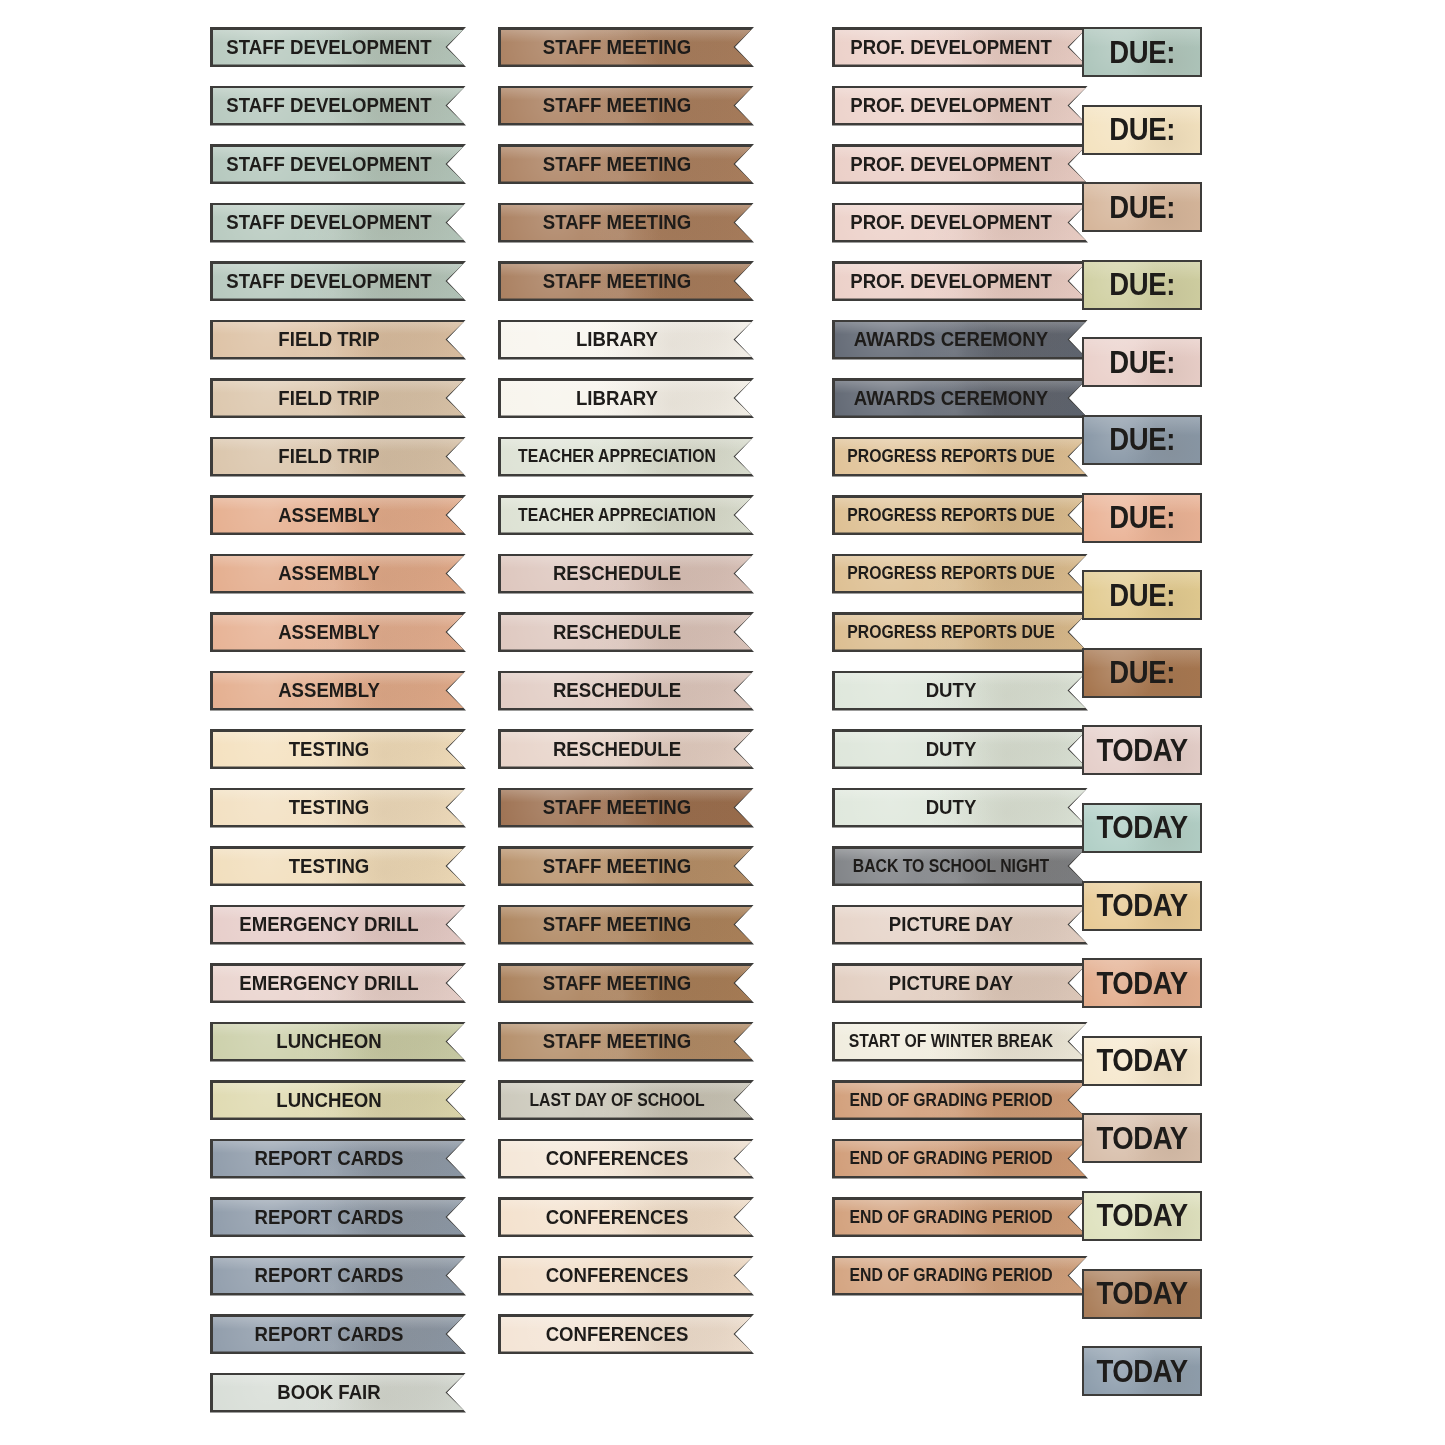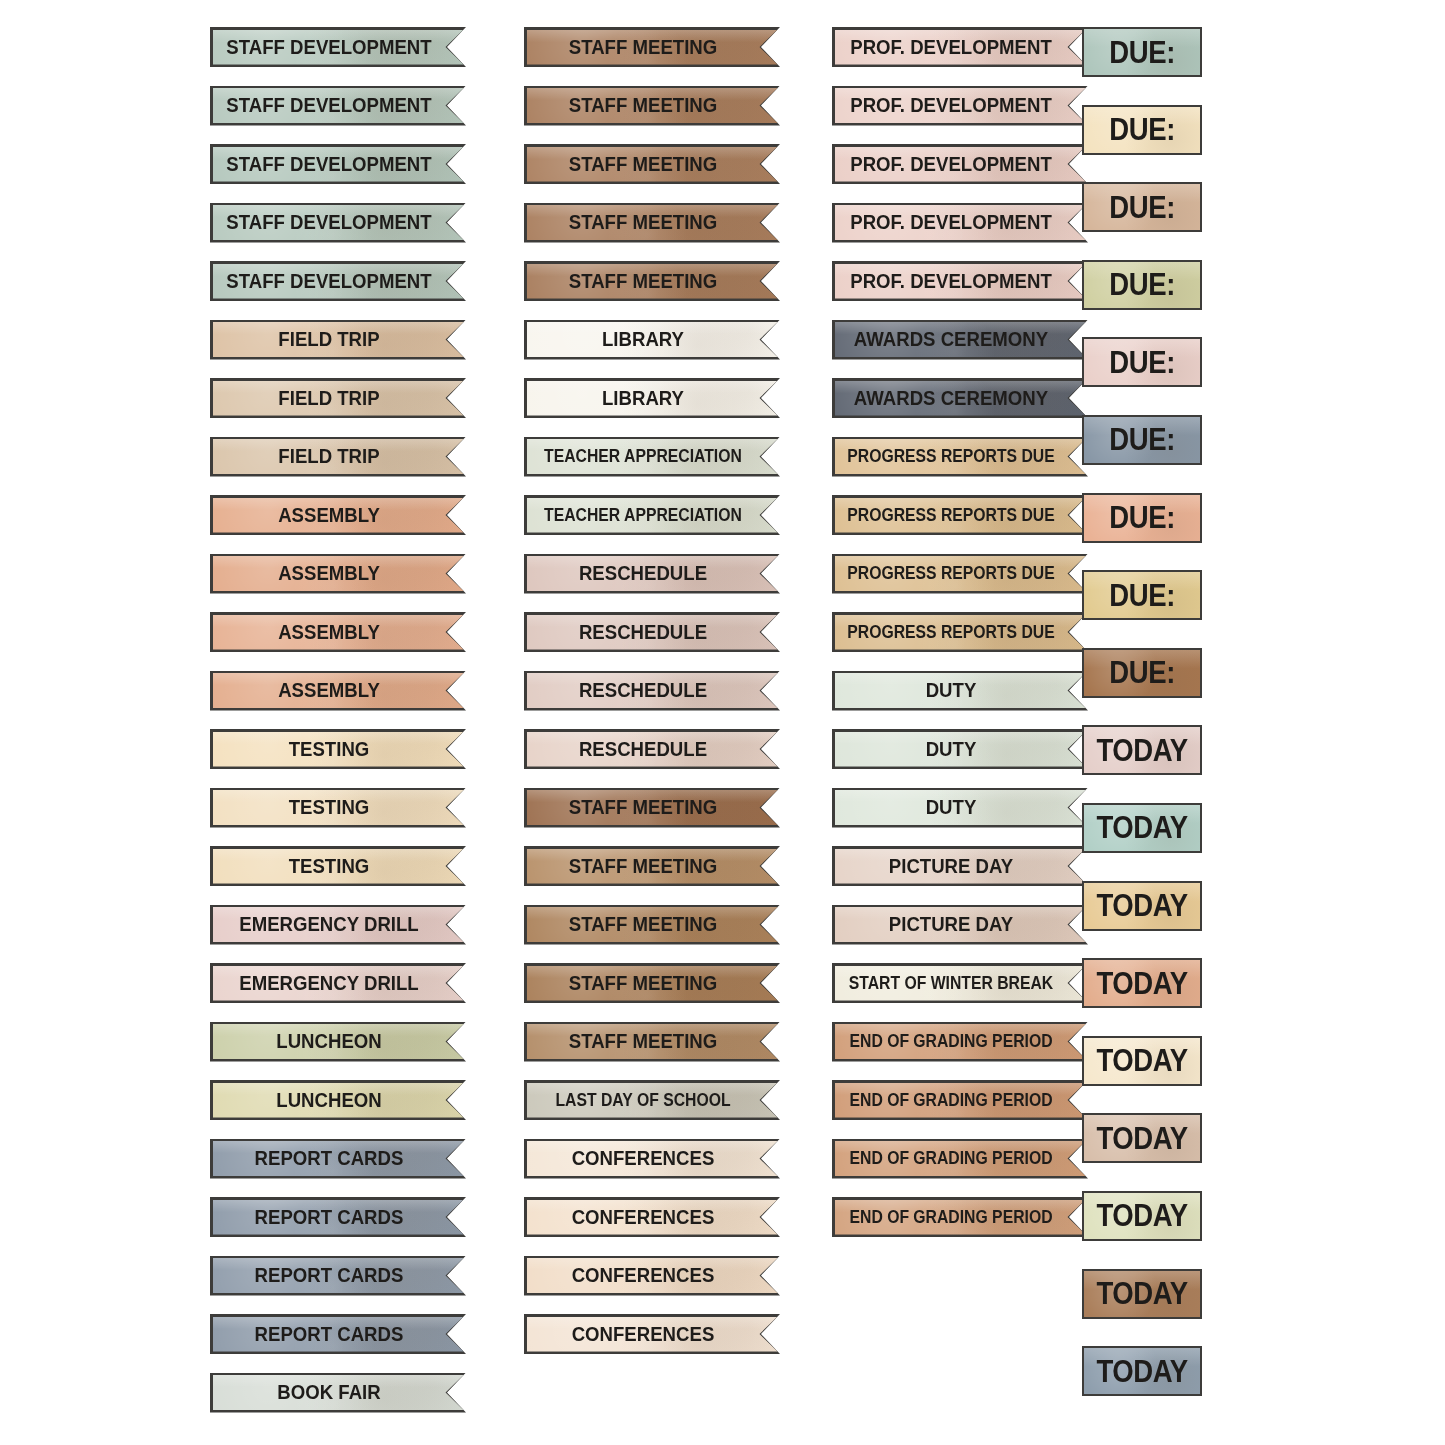--- a/index.html
+++ b/index.html
@@ -12,21 +12,21 @@
     overflow: hidden;
   }
   .col {
     position: absolute;
     top: 27px;
     display: flex;
     flex-direction: column;
     gap: 18.5px;
   }
   #col-0 { left: 210px; }
-  #col-1 { left: 524px; }
+  #col-1 { left: 498px; }
   #col-2 { left: 832px; }
   #col-3 { left: 1082px; gap: 27.6px; }
 
   
   .flag { position: relative; width: 256px; height: 40px; }
   .flag-outer {
     position: absolute; inset: 0;
     background: #3d3c3a;
     clip-path: polygon(0 0, 100% 0, calc(100% - 19px) 50%, 100% 100%, 0 100%);
   }
@@ -439,20 +439,25 @@
     <span class="label">DUTY</span>
   </div>
 
   <div class="flag">
     <div class="flag-outer"></div>
     <div class="flag-fill" style="background-color: rgb(222, 231, 219);"></div>
     <span class="label">DUTY</span>
   </div>
 
 
+  <div class="flag">
+    <div class="flag-outer"></div>
+    <div class="flag-fill" style="background-color: rgb(123, 126, 130);"></div>
+    <span class="label small">BACK TO SCHOOL NIGHT</span>
+  </div>
 
   <div class="flag">
     <div class="flag-outer"></div>
     <div class="flag-fill" style="background-color: rgb(229, 210, 198);"></div>
     <span class="label">PICTURE DAY</span>
   </div>
 
   <div class="flag">
     <div class="flag-outer"></div>
     <div class="flag-fill" style="background-color: rgb(225, 204, 190);"></div>

